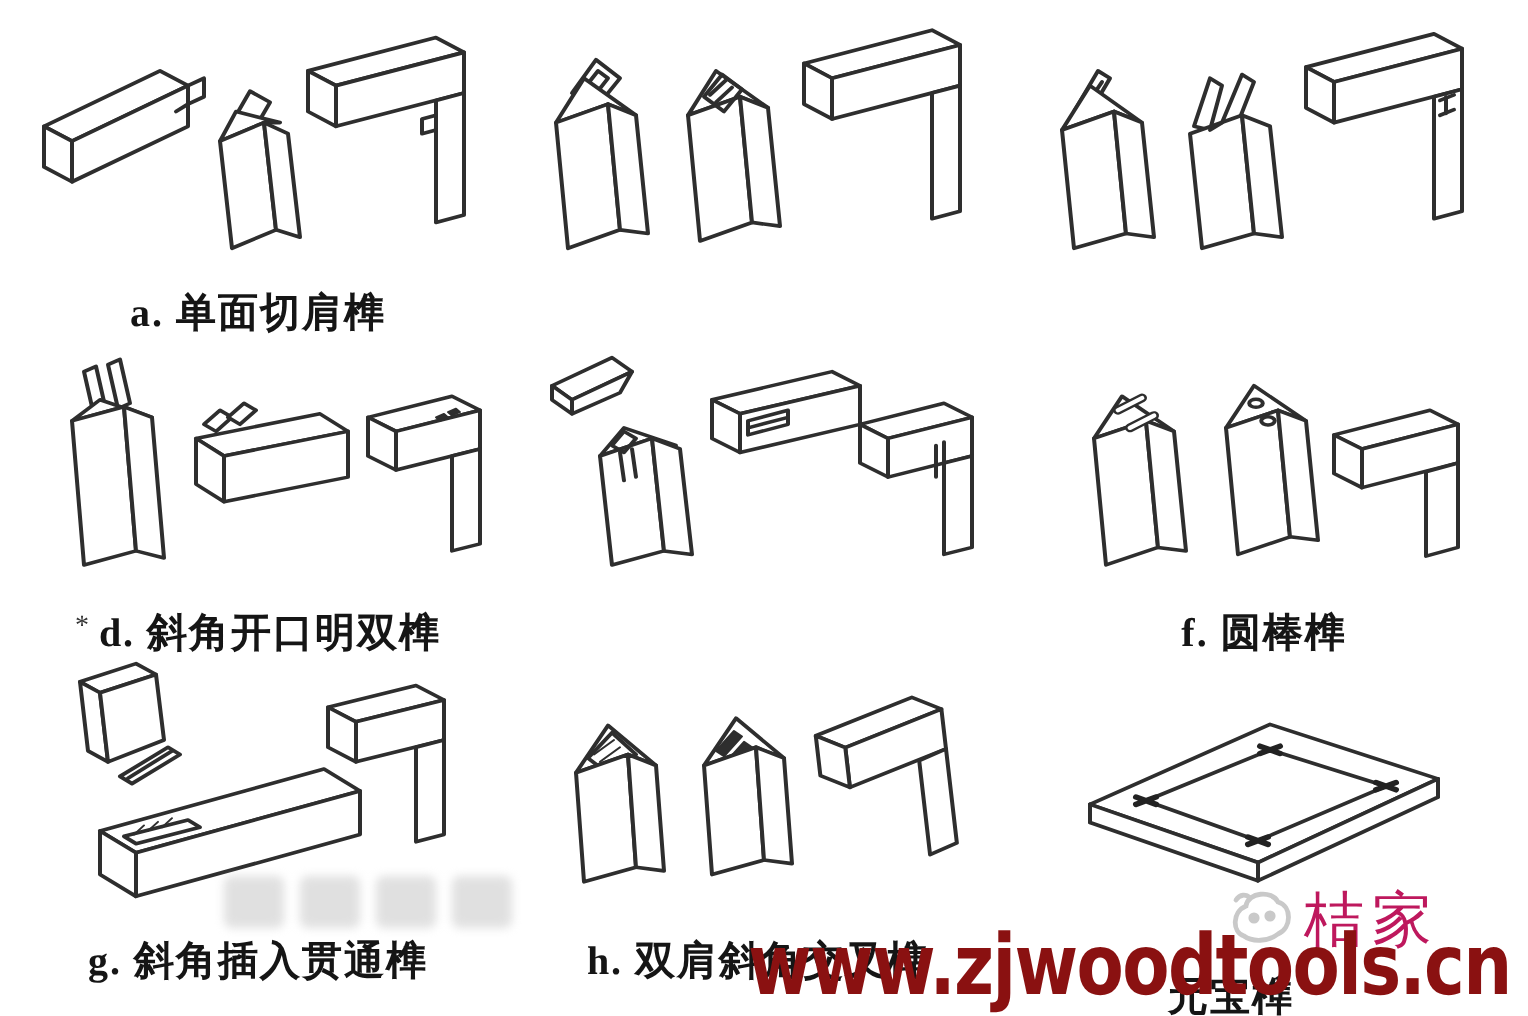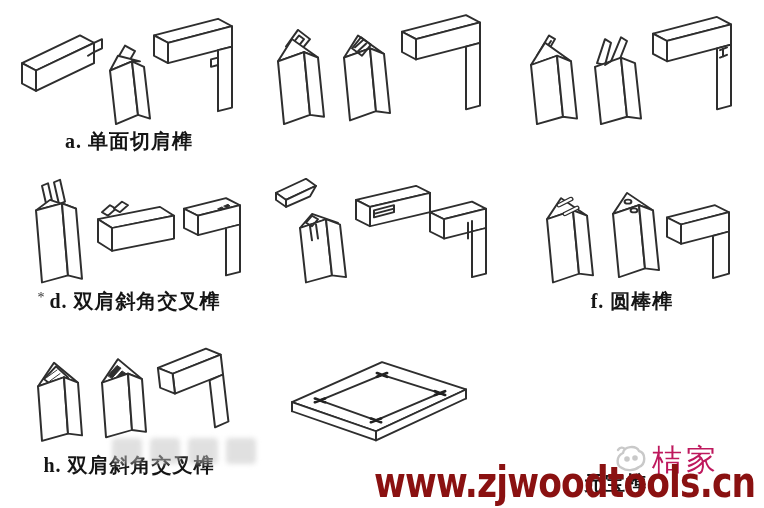--- a/index.html
+++ b/index.html
@@ -7,21 +7,21 @@
     position:relative;width:764px;height:508px;background:#ffffff;overflow:hidden;
     font-family:"Liberation Serif","DejaVu Serif",serif;
   }
   .grid{
     position:absolute;left:4px;top:4px;width:756px;height:500px;
     display:grid;grid-template-columns:250px 250px 256px;grid-template-rows:166px 160px 174px;
   }
   .cell{display:flex;flex-direction:column;align-items:center;justify-content:flex-start;}
   .cell svg{display:block;}
   .caption{
-    margin-top:4px;font-size:20px;color:#151515;letter-spacing:1px;white-space:nowrap;
+    margin-top:20px;font-size:20px;color:#151515;letter-spacing:1px;white-space:nowrap;
     font-weight:600;line-height:1.1;
   }
   .fmark{font-size:14px;vertical-align:6px;margin-right:4px;color:#333;font-weight:400;}
   
   .art path,.art line,.art ellipse{stroke:#2e2e2e;stroke-width:2;fill:#ffffff;stroke-linejoin:round;stroke-linecap:round;}
   .art .nf{fill:none;}
   .art .dk{fill:#2e2e2e;stroke:#2e2e2e;stroke-width:1;}
   .art .rod{stroke:#2e2e2e;stroke-width:5;fill:none;}
   .art .rodw{stroke:#ffffff;stroke-width:2.4;fill:none;}
   .art .fx{stroke:#222;stroke-width:3;fill:none;}
@@ -119,21 +119,21 @@
         <path d="M84,56 L146,42 L160,52 L98,66 Z"></path>
         <path d="M98,66 L160,52 L160,78 L98,92 Z"></path>
         <path d="M84,56 L98,66 L98,92 L84,82 Z"></path>
         <path d="M170,44 L212,32 L226,40 L184,52 Z"></path>
         <path d="M184,52 L226,40 L226,62 L184,74 Z"></path>
         <path d="M170,44 L184,52 L184,74 L170,66 Z"></path>
         <path d="M212,66 L226,62 L226,116 L212,120 Z"></path>
         <path class="dk" d="M204,44 L208,42 L210,44 L206,46 Z"></path>
         <path class="dk" d="M210,41 L214,39 L216,41 L212,43 Z"></path>
       </svg>
-      <div class="caption"><span class="fmark">*</span><span>d. 双肩斜角交叉榫</span></div>
+      <div class="caption"><span class="fmark">*</span><span>d. 斜角开口明双榫</span></div>
     </div>
 
     <div class="cell">
       <svg class="art" width="230" height="116" viewBox="0 0 230 132" preserveAspectRatio="none">
         <path d="M12,26 L42,10 L52,18 L22,34 Z"></path>
         <path d="M12,26 L22,34 L22,42 L12,34 Z"></path>
         <path d="M22,34 L52,18 L46,30 L22,42 Z"></path>
         <path d="M36,66 L48,50 L74,60 L62,56 Z"></path>
         <path d="M36,66 L62,56 L68,120 L42,128 Z"></path>
         <path d="M62,56 L76,62 L82,122 L68,120 Z"></path>
@@ -167,20 +167,39 @@
         <ellipse cx="111" cy="36" rx="3.4" ry="2.3"></ellipse>
         <ellipse cx="117" cy="46" rx="3.4" ry="2.3"></ellipse>
         <path d="M150,54 L198,40 L212,48 L164,62 Z"></path>
         <path d="M164,62 L212,48 L212,70 L164,84 Z"></path>
         <path d="M150,54 L164,62 L164,84 L150,76 Z"></path>
         <path d="M196,75 L212,70 L212,118 L196,123 Z"></path>
       </svg>
       <div class="caption"><span>f. 圆棒榫</span></div>
     </div>
 
+    <div class="cell">
+      <svg class="art" width="230" height="120" viewBox="0 0 230 132" preserveAspectRatio="none">
+        <path d="M26,12 L54,2 L64,8 L36,18 Z"></path>
+        <path d="M26,12 L36,18 L40,56 L30,50 Z"></path>
+        <path d="M36,18 L64,8 L68,44 L40,56 Z"></path>
+        <path d="M46,64 L70,48 L76,52 L52,68 Z"></path>
+        <path class="nf" d="M50,65 L72,50"></path>
+        <path d="M36,94 L148,60 L166,72 L54,106 Z"></path>
+        <path d="M54,106 L166,72 L166,96 L54,130 Z"></path>
+        <path d="M36,94 L54,106 L54,130 L36,118 Z"></path>
+        <path class="nf" d="M48,97 L80,88 L86,92 L54,101 Z"></path>
+        <path class="dk" d="M53,96 L58,91 M60,94 L65,89 M67,92 L72,87"></path>
+        <path d="M150,26 L194,14 L208,22 L164,34 Z"></path>
+        <path d="M164,34 L208,22 L208,44 L164,56 Z"></path>
+        <path d="M150,26 L164,34 L164,56 L150,48 Z"></path>
+        <path d="M194,48 L208,44 L208,96 L194,100 Z"></path>
+      </svg>
+      <div class="caption"><span>g. 斜角插入贯通榫</span></div>
+    </div>
 
     <div class="cell">
       <svg class="art" width="230" height="120" viewBox="0 0 230 132" preserveAspectRatio="none">
         <path d="M24,62 L40,36 L64,58 L50,52 Z"></path>
         <path class="nf" d="M30,54 L42,40 L54,52 L42,64 Z"></path>
         <path class="dk" d="M33,52 L43,44 M36,56 L46,48"></path>
         <path d="M24,62 L50,52 L54,114 L28,122 Z"></path>
         <path d="M50,52 L64,58 L68,116 L54,114 Z"></path>
         <path d="M88,58 L104,32 L128,54 L114,48 Z"></path>
         <path class="dk" d="M94,50 L103,39 L107,42 L98,53 Z"></path>

